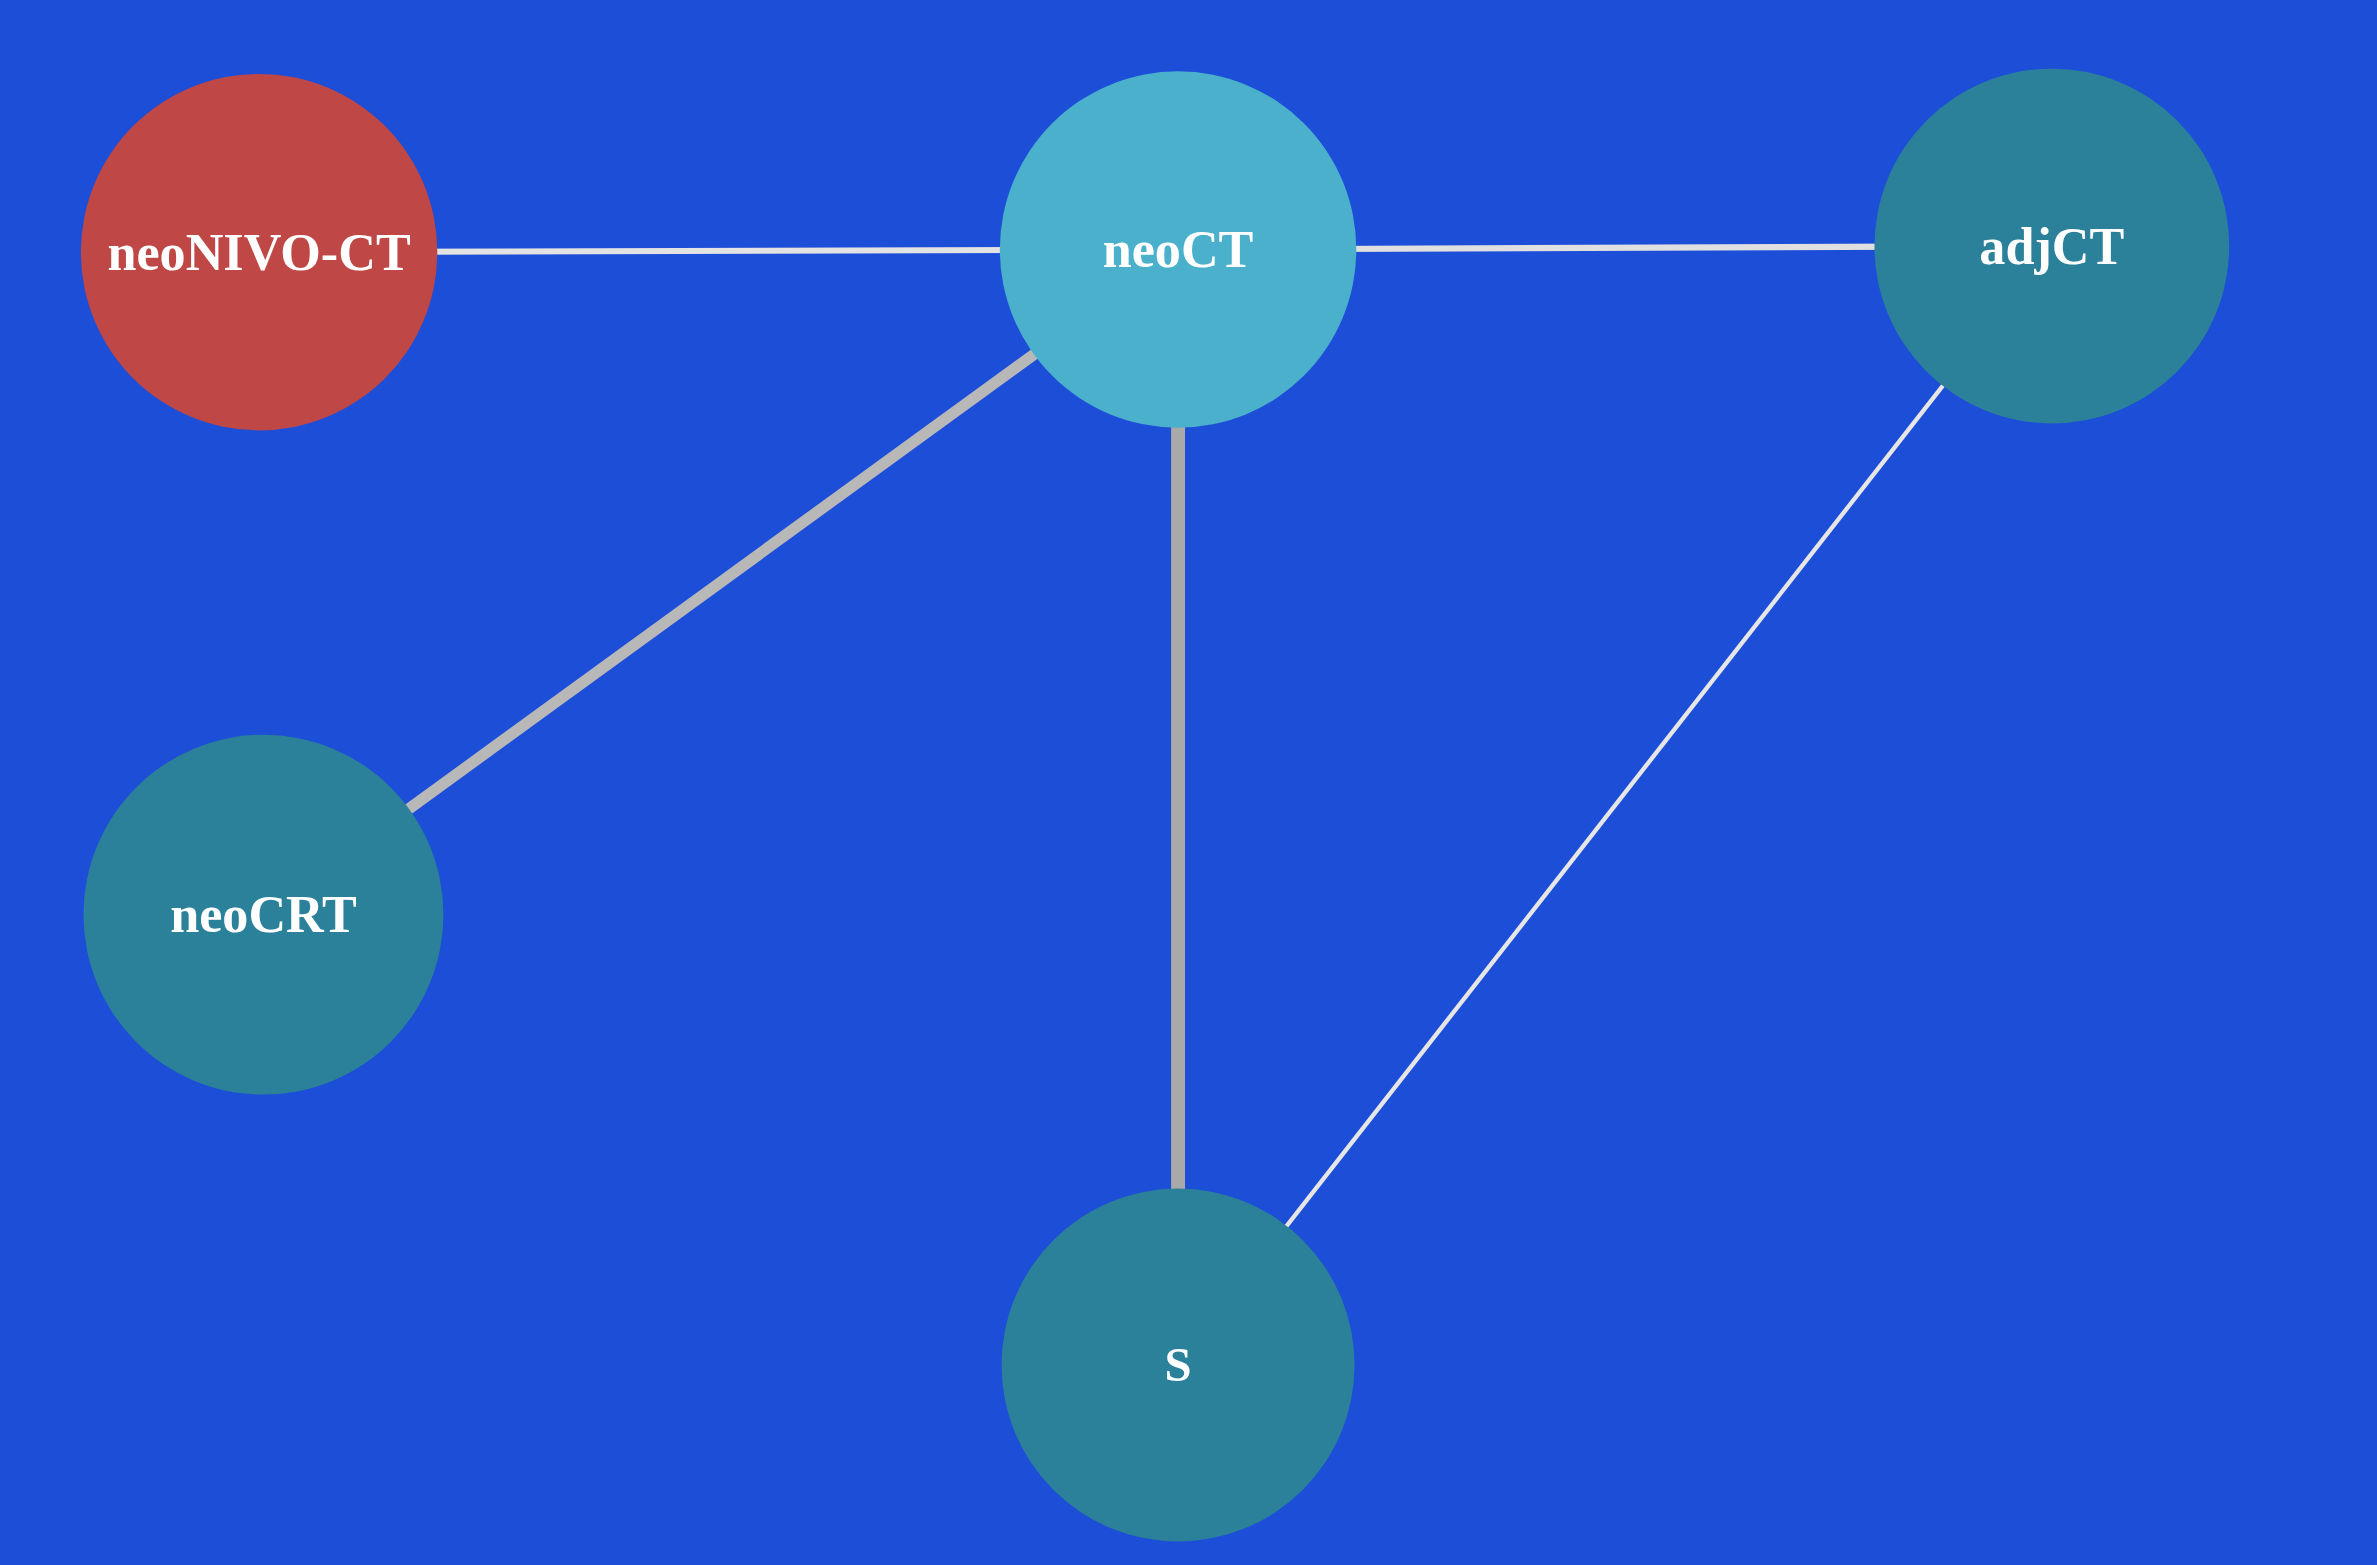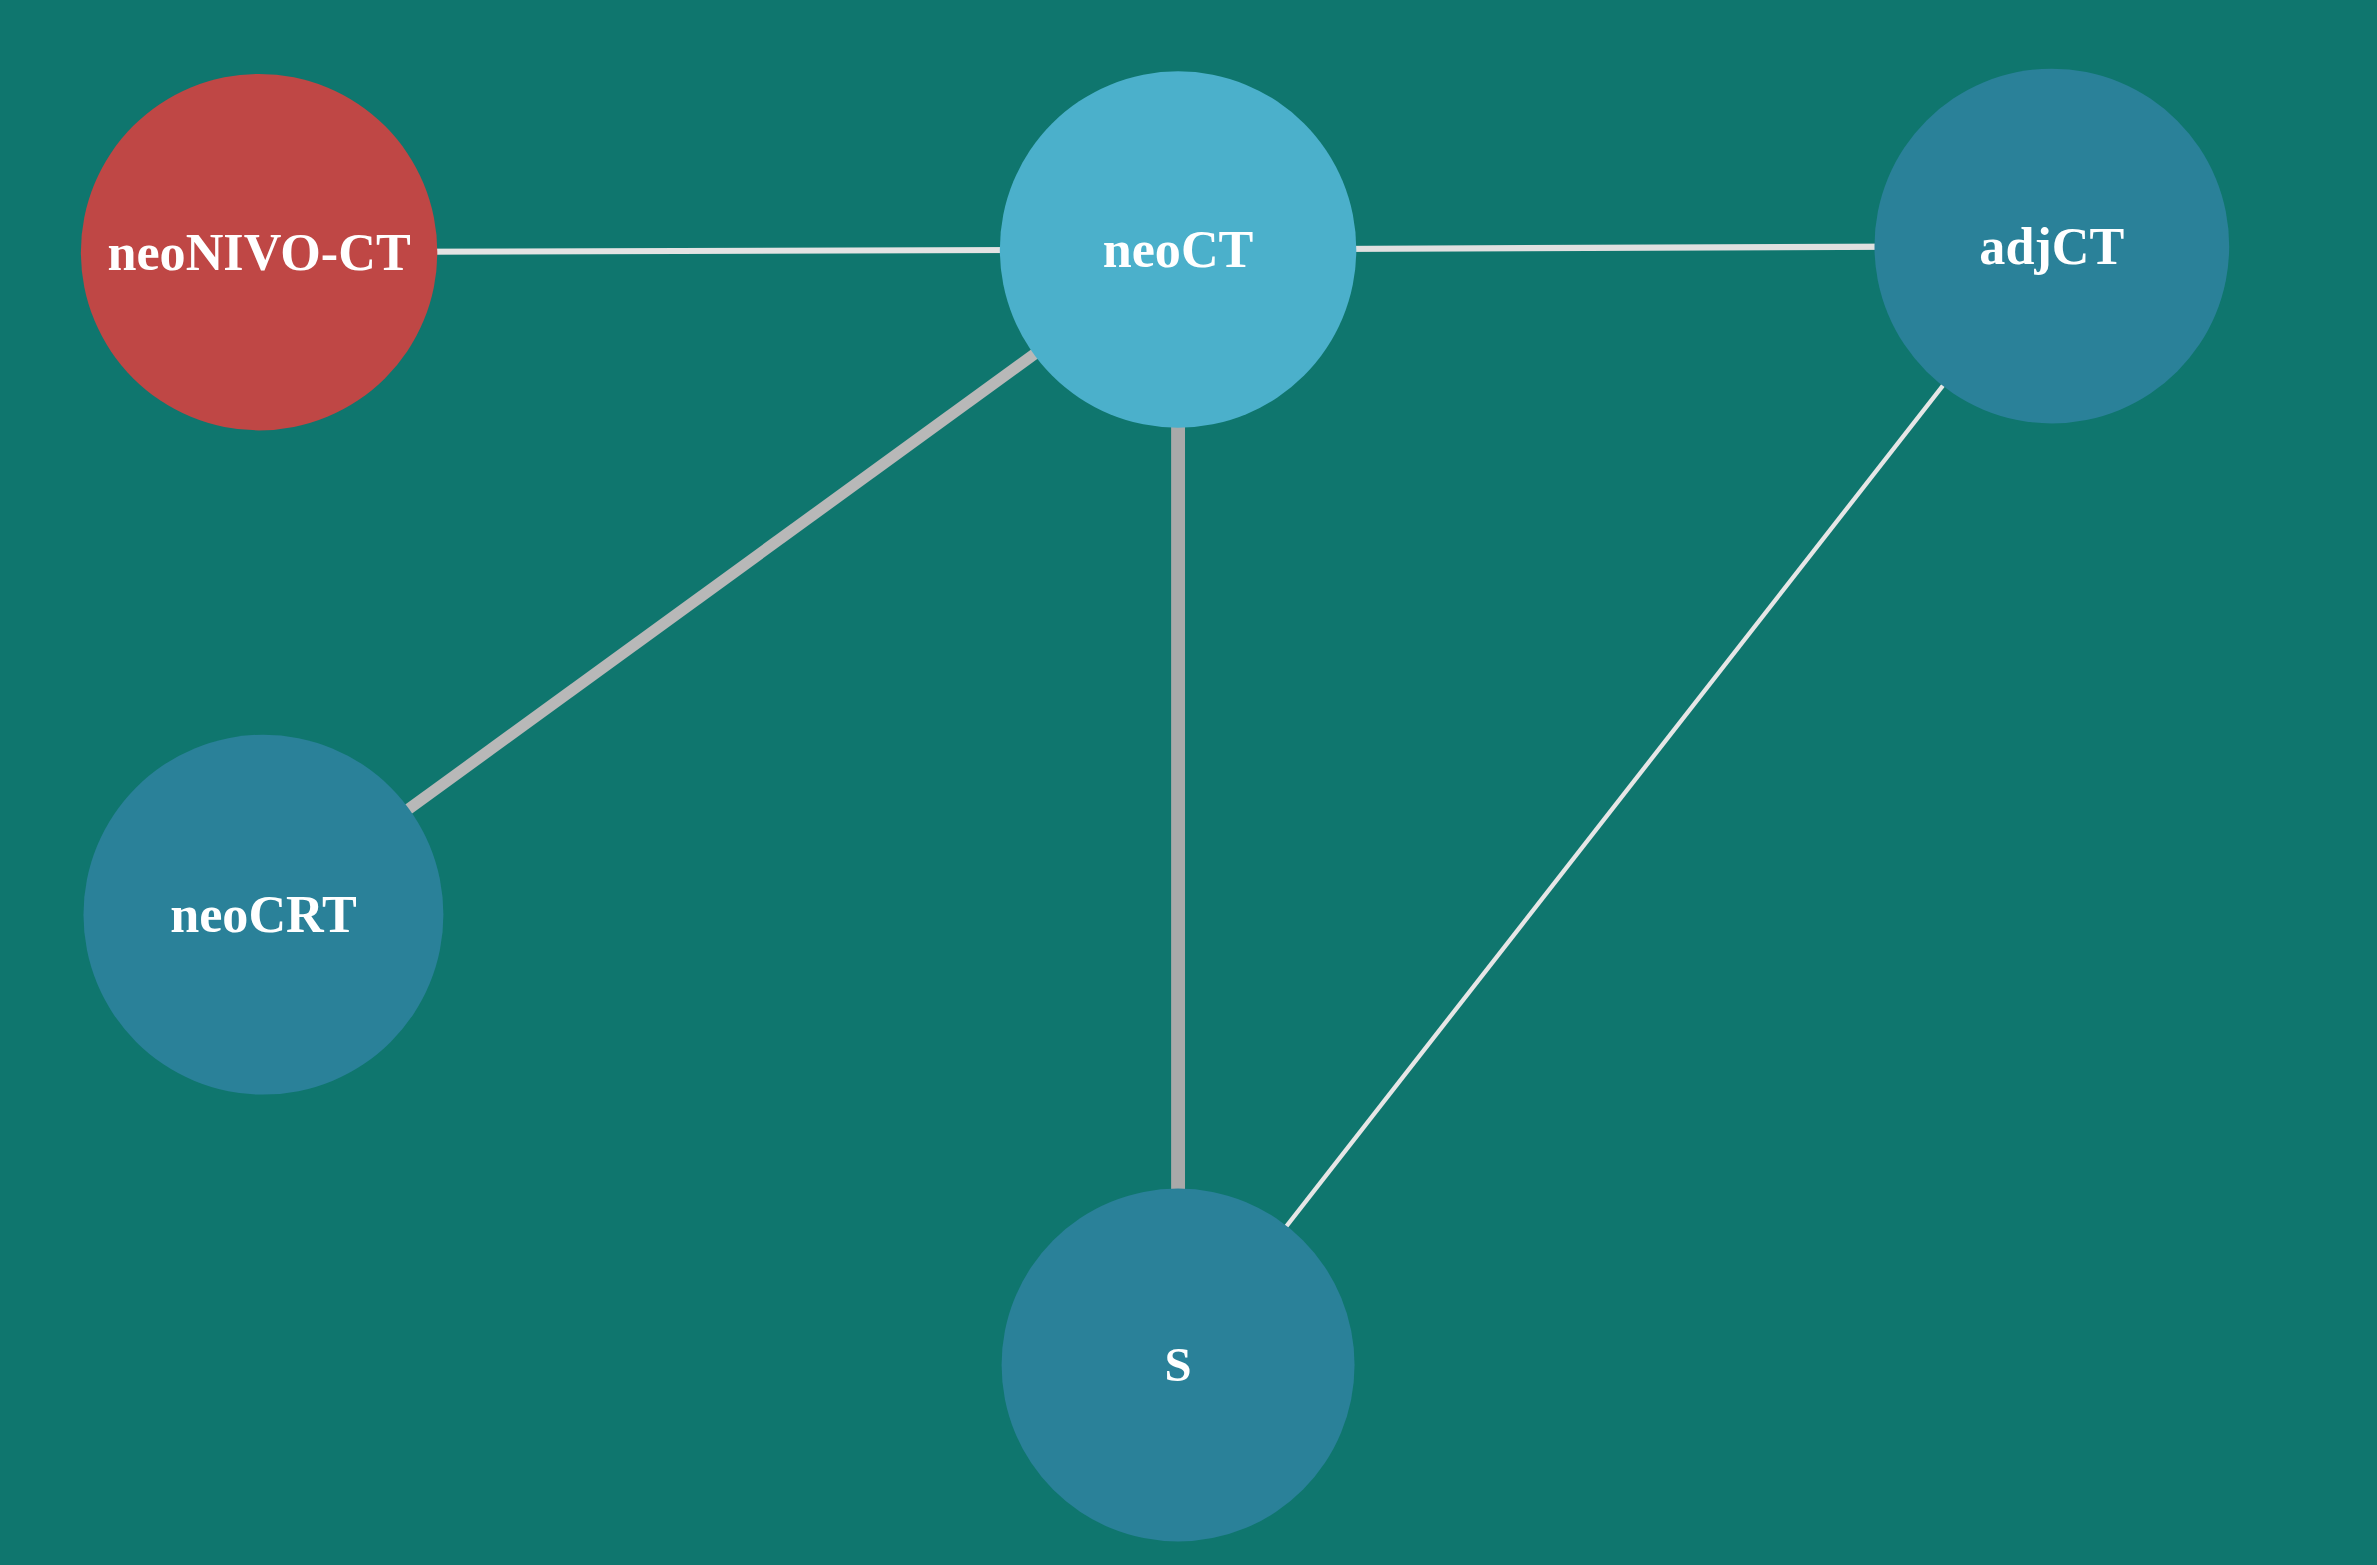--- a/index.html
+++ b/index.html
@@ -11,21 +11,21 @@
   body {
     width: 2377px;
     height: 1565px;
     overflow: hidden;
     font-family: "Liberation Serif", "DejaVu Serif", serif;
   }
   #network-canvas {
     position: relative;
     width: 2377px;
     height: 1565px;
-    background: #0f766e;
+    background: #1d4ed8;
   }
   #network-svg {
     position: absolute;
     top: 0;
     left: 0;
     width: 2377px;
     height: 1565px;
     display: block;
   }
   .node-label {

